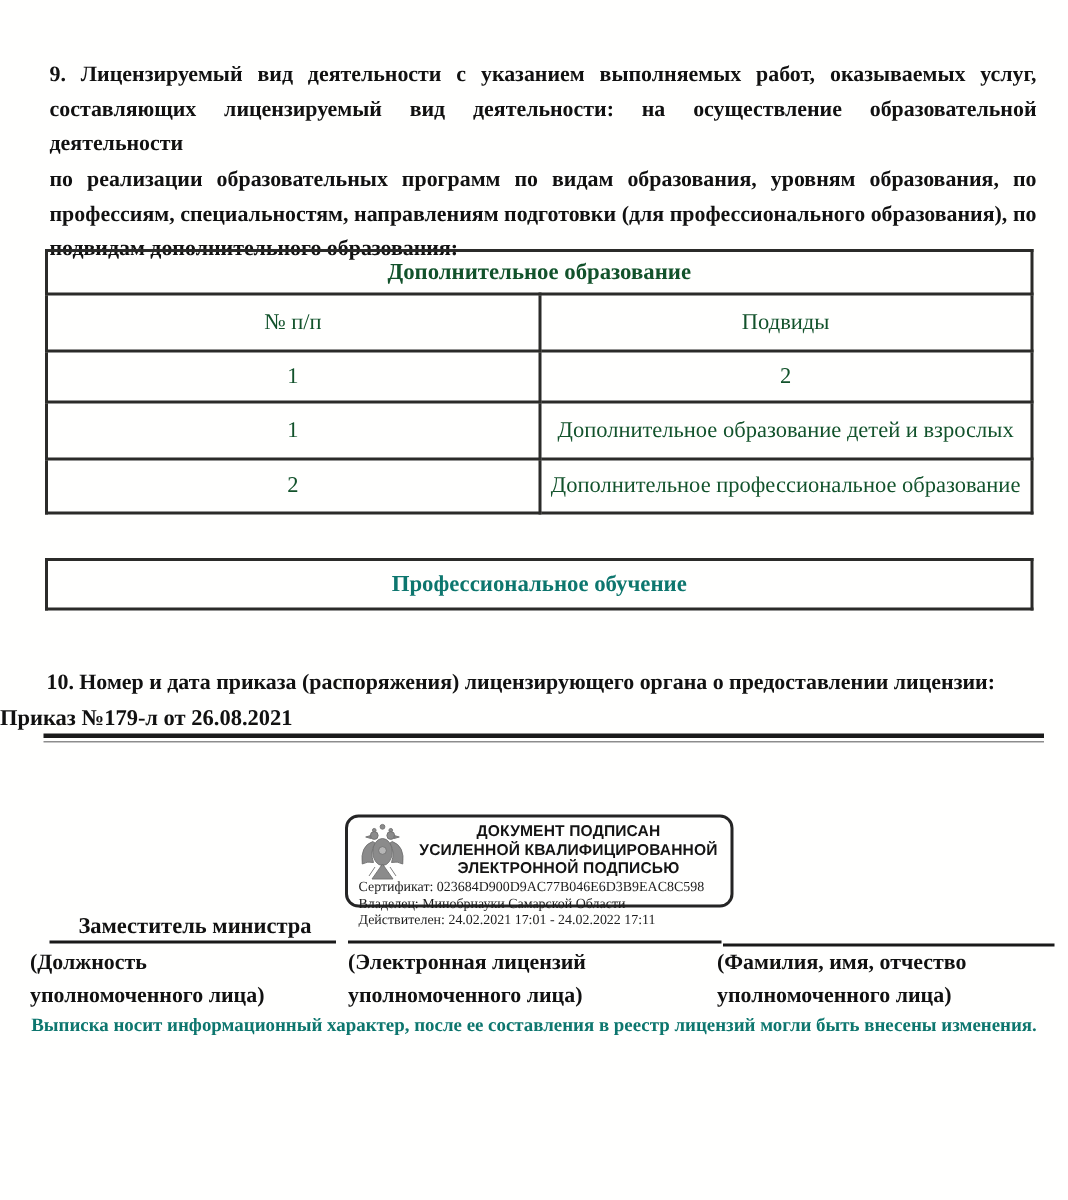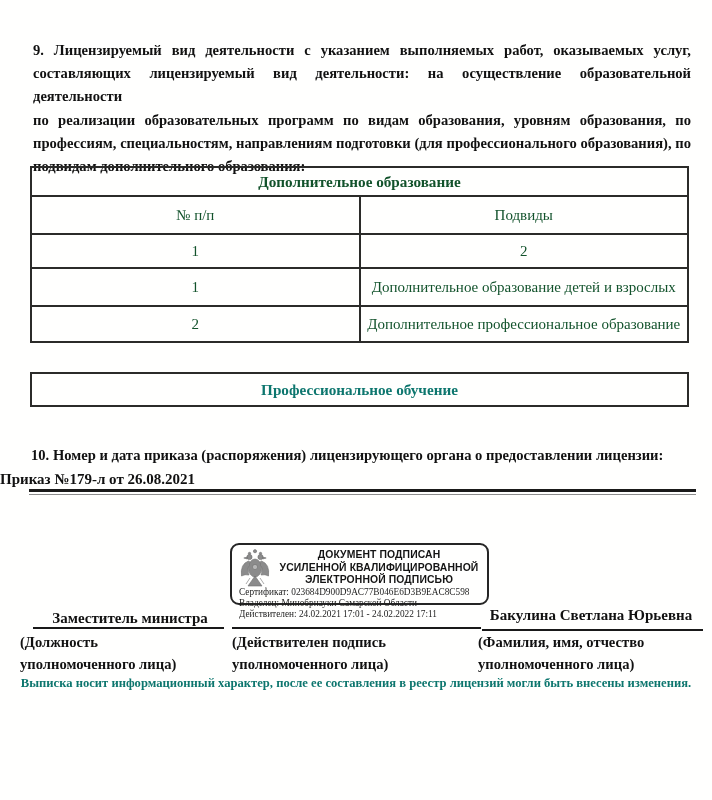--- a/index.html
+++ b/index.html
@@ -198,25 +198,24 @@
 
   <div class="sig-col sig-value col-left-value">Заместитель министра</div>
   <div class="sig-rule rule-left"></div>
   <div class="sig-caption cap-left">
     <div>(Должность</div>
     <div>уполномоченного лица)</div>
   </div>
 
   <div class="sig-rule rule-mid"></div>
   <div class="sig-caption cap-mid">
-    <div>(Действителен подпись</div>
+    <div>(Электронная лицензий</div>
     <div>уполномоченного лица)</div>
   </div>
 
-  <div class="sig-col sig-value col-right-value">Бакулина Светлана Юрьевна</div>
   <div class="sig-rule rule-right"></div>
   <div class="sig-caption cap-right">
     <div>(Фамилия, имя, отчество</div>
     <div>уполномоченного лица)</div>
   </div>
 
   <div class="footer-note">Выписка носит информационный характер, после ее составления в реестр лицензий могли быть внесены изменения.</div>
 
 </div>
 

